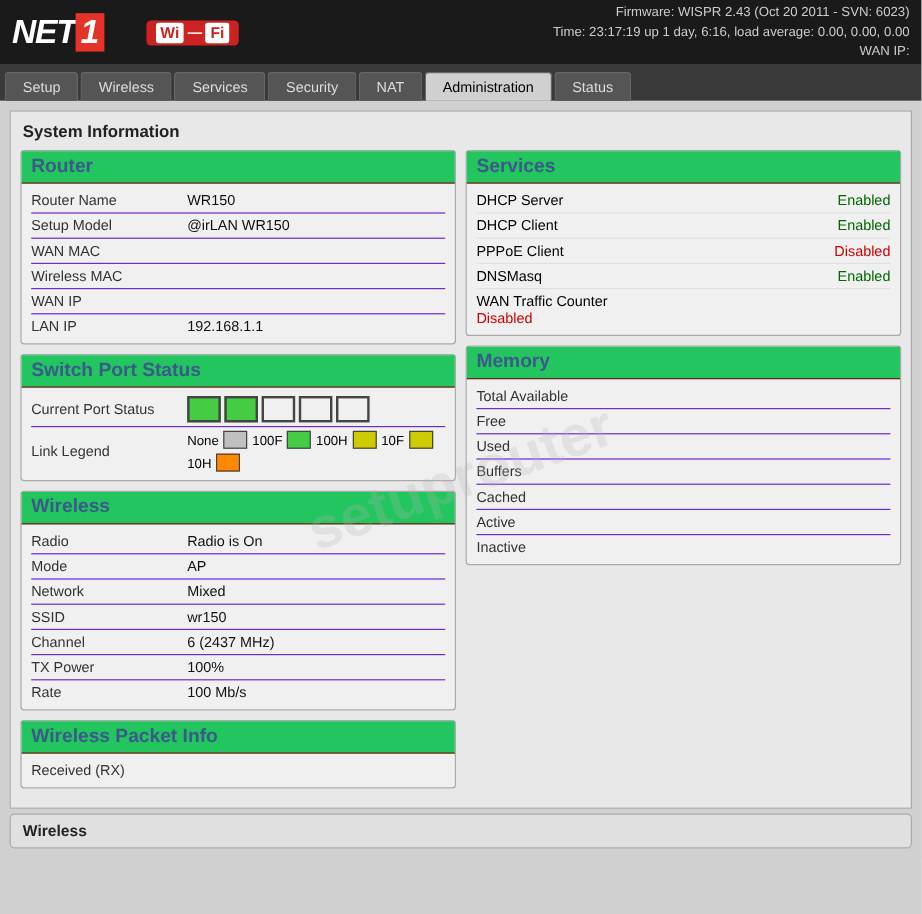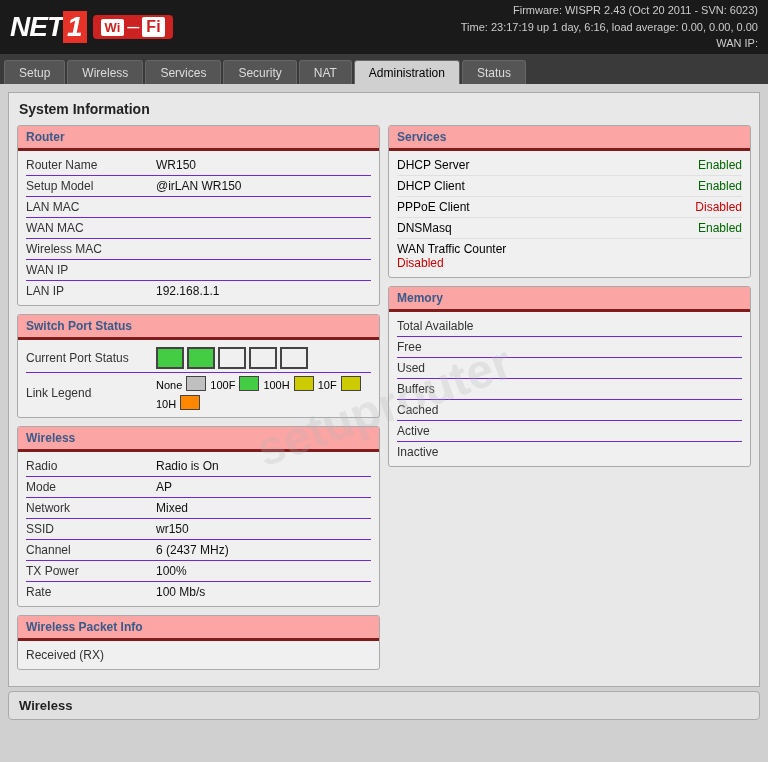--- a/index.html
+++ b/index.html
@@ -38,38 +38,39 @@
       padding: 0 4px;
       font-style: italic;
     }
     .logo-wifi {
       background: #cc2222;
       border-radius: 4px;
       padding: 2px 8px;
       display: flex;
       align-items: center;
       gap: 3px;
+      margin-left: 29px;
     }
     .wifi-wi {
       background: white;
       color: #cc2222;
       font-weight: bold;
       font-size: 13px;
       padding: 1px 4px;
       border-radius: 2px;
     }
     .wifi-dash {
       color: white;
       font-weight: bold;
     }
     .wifi-fi {
       background: white;
       color: #cc2222;
       font-weight: bold;
-      font-size: 16px;
+      font-size: 13px;
       padding: 1px 4px;
       border-radius: 2px;
     }
     #header-info {
       text-align: right;
       color: #ccc;
       font-size: 11px;
       line-height: 1.5;
     }
 
@@ -128,26 +129,26 @@
     .col-left { flex: 1; }
     .col-right { flex: 1; }
 
     .sub-section {
       border: 1px solid #aaa;
       border-radius: 3px;
       margin-bottom: 8px;
       background: #f0f0f0;
     }
     .sub-section-title {
-      font-size: 12px;
+      font-size: 16px;
       font-weight: bold;
       color: #3a5a8a;
       padding: 4px 8px;
-      border-bottom: 3px solid #7f1d1d;
-      background: #fca5a5;
+      border-bottom: 1px solid #7f1d1d;
+      background: #22c55e;
     }
     .sub-section-body {
       padding: 4px 8px;
     }
     .info-row {
       display: flex;
       padding: 3px 0;
       border-bottom: 1px solid #6d28d9;
       align-items: center;
     }
@@ -284,24 +285,20 @@
           <div class="sub-section-body">
             <div class="info-row">
               <span class="info-label">Router Name</span>
               <span class="info-value">WR150</span>
             </div>
             <div class="info-row">
               <span class="info-label">Setup Model</span>
               <span class="info-value">@irLAN WR150</span>
             </div>
             <div class="info-row">
-              <span class="info-label">LAN MAC</span>
-              <span class="info-value"></span>
-            </div>
-            <div class="info-row">
               <span class="info-label">WAN MAC</span>
               <span class="info-value"></span>
             </div>
             <div class="info-row">
               <span class="info-label">Wireless MAC</span>
               <span class="info-value"></span>
             </div>
             <div class="info-row">
               <span class="info-label">WAN IP</span>
               <span class="info-value"></span>

